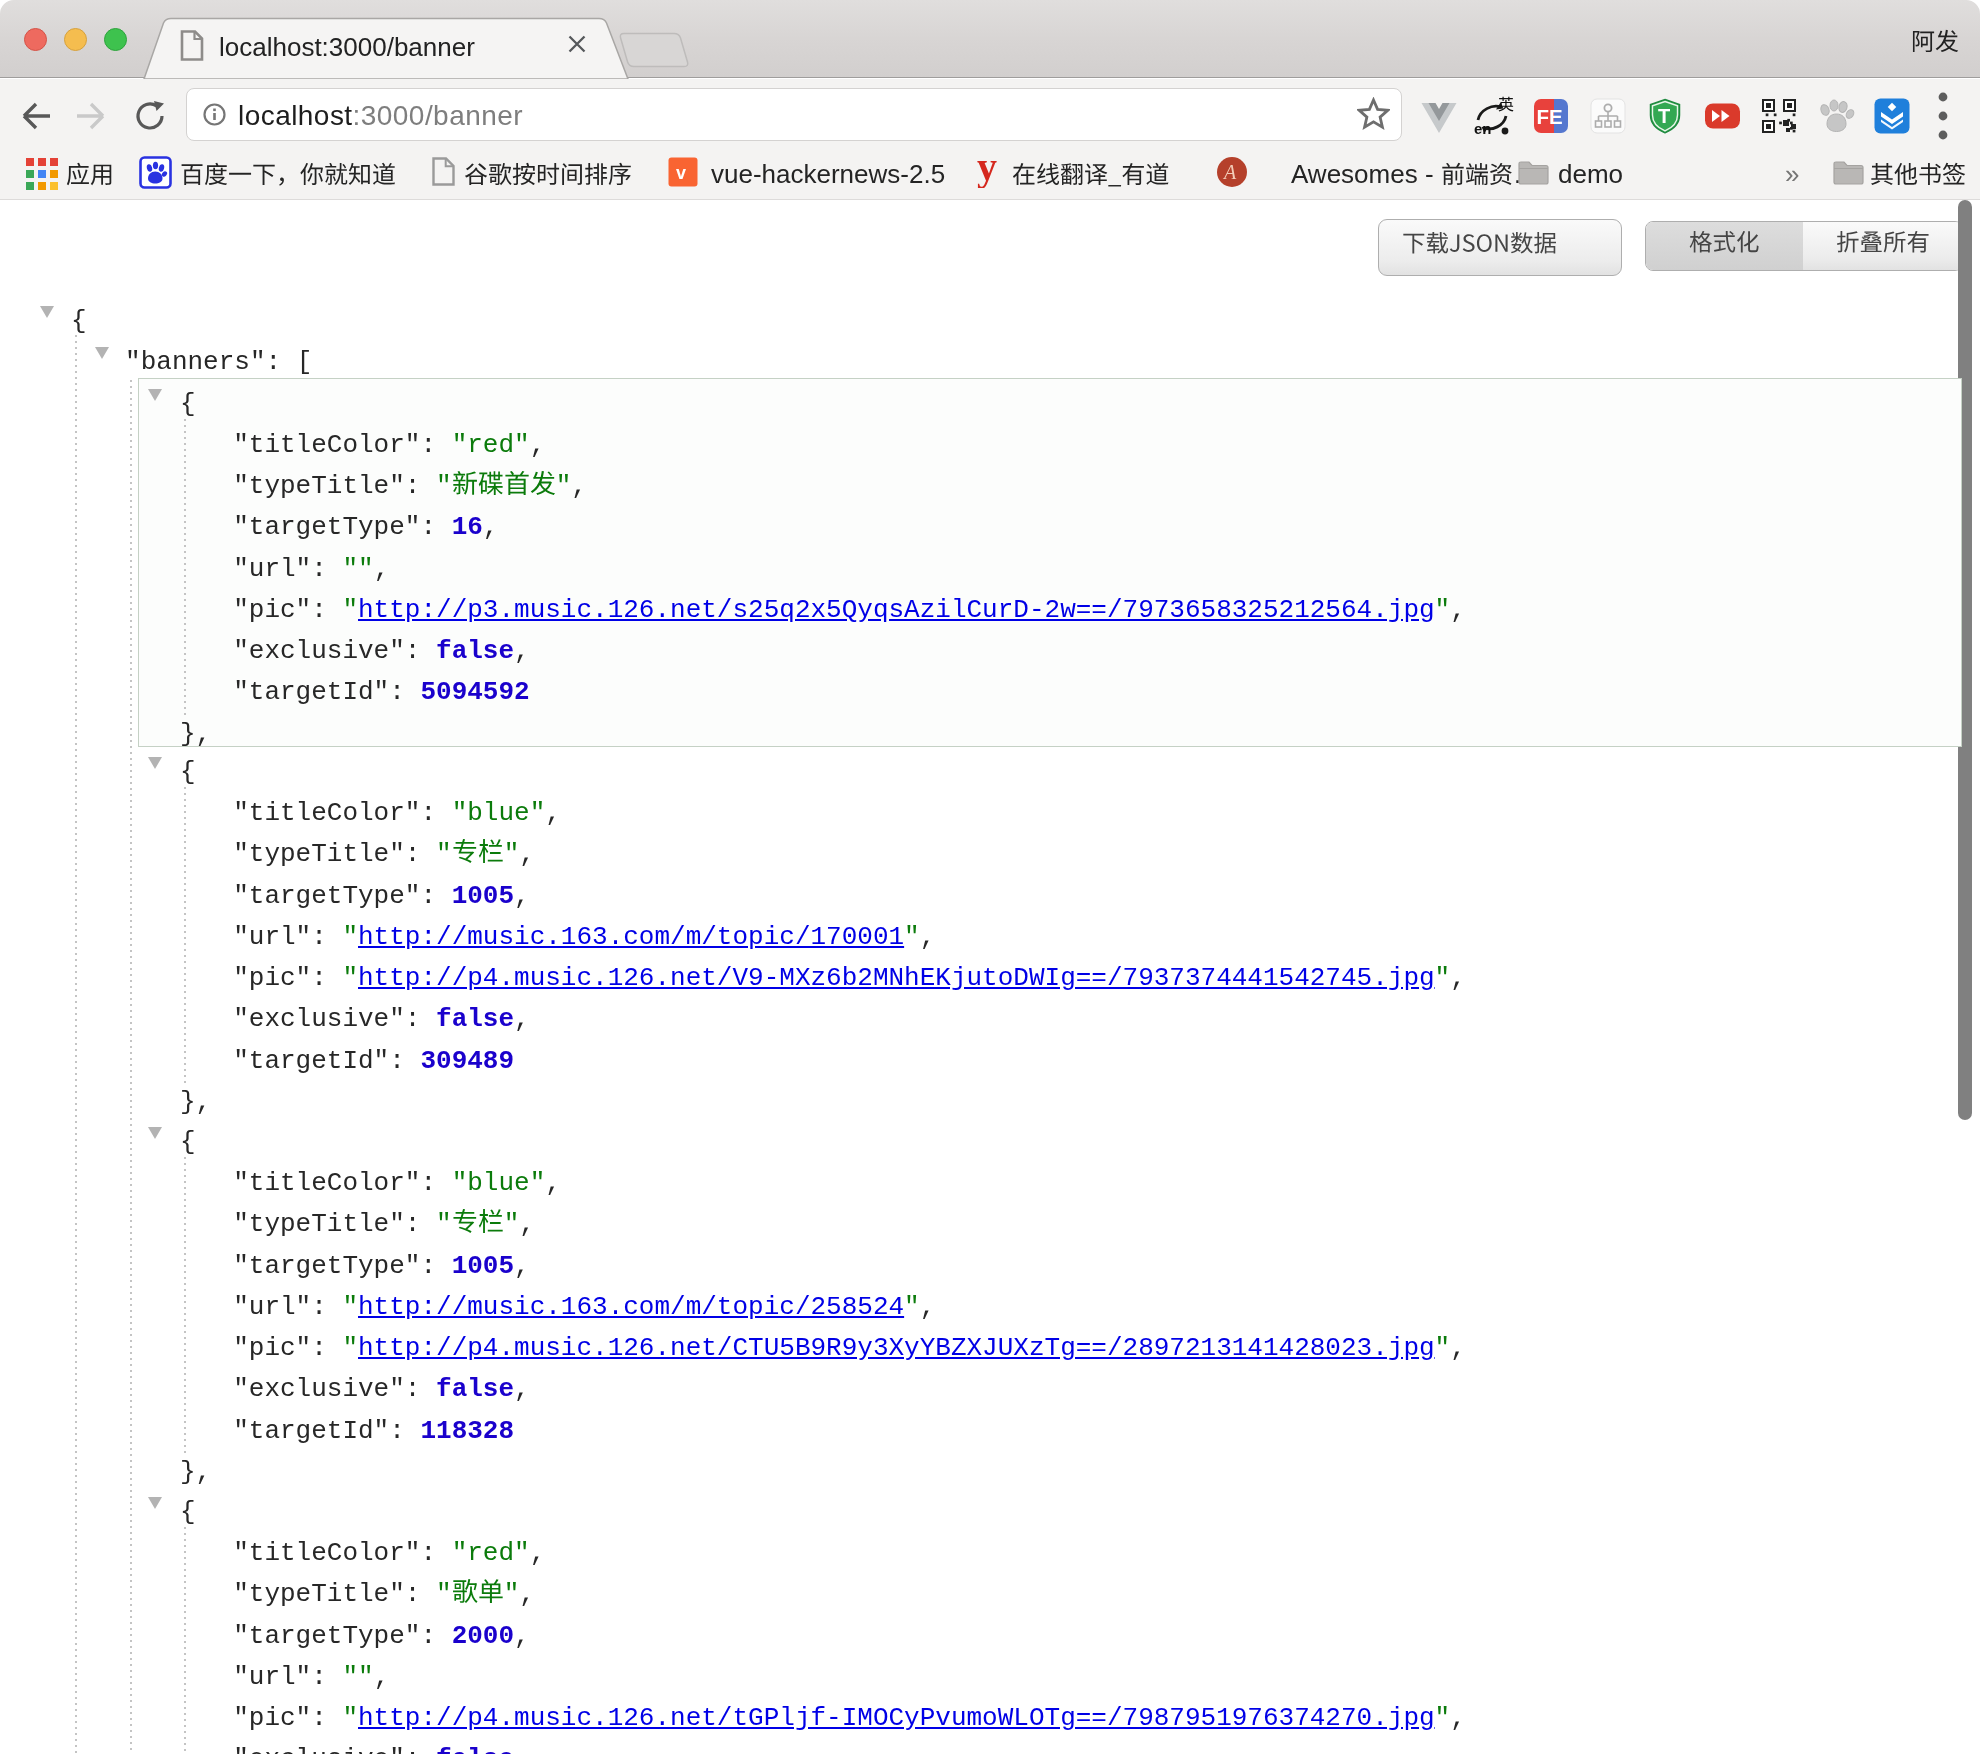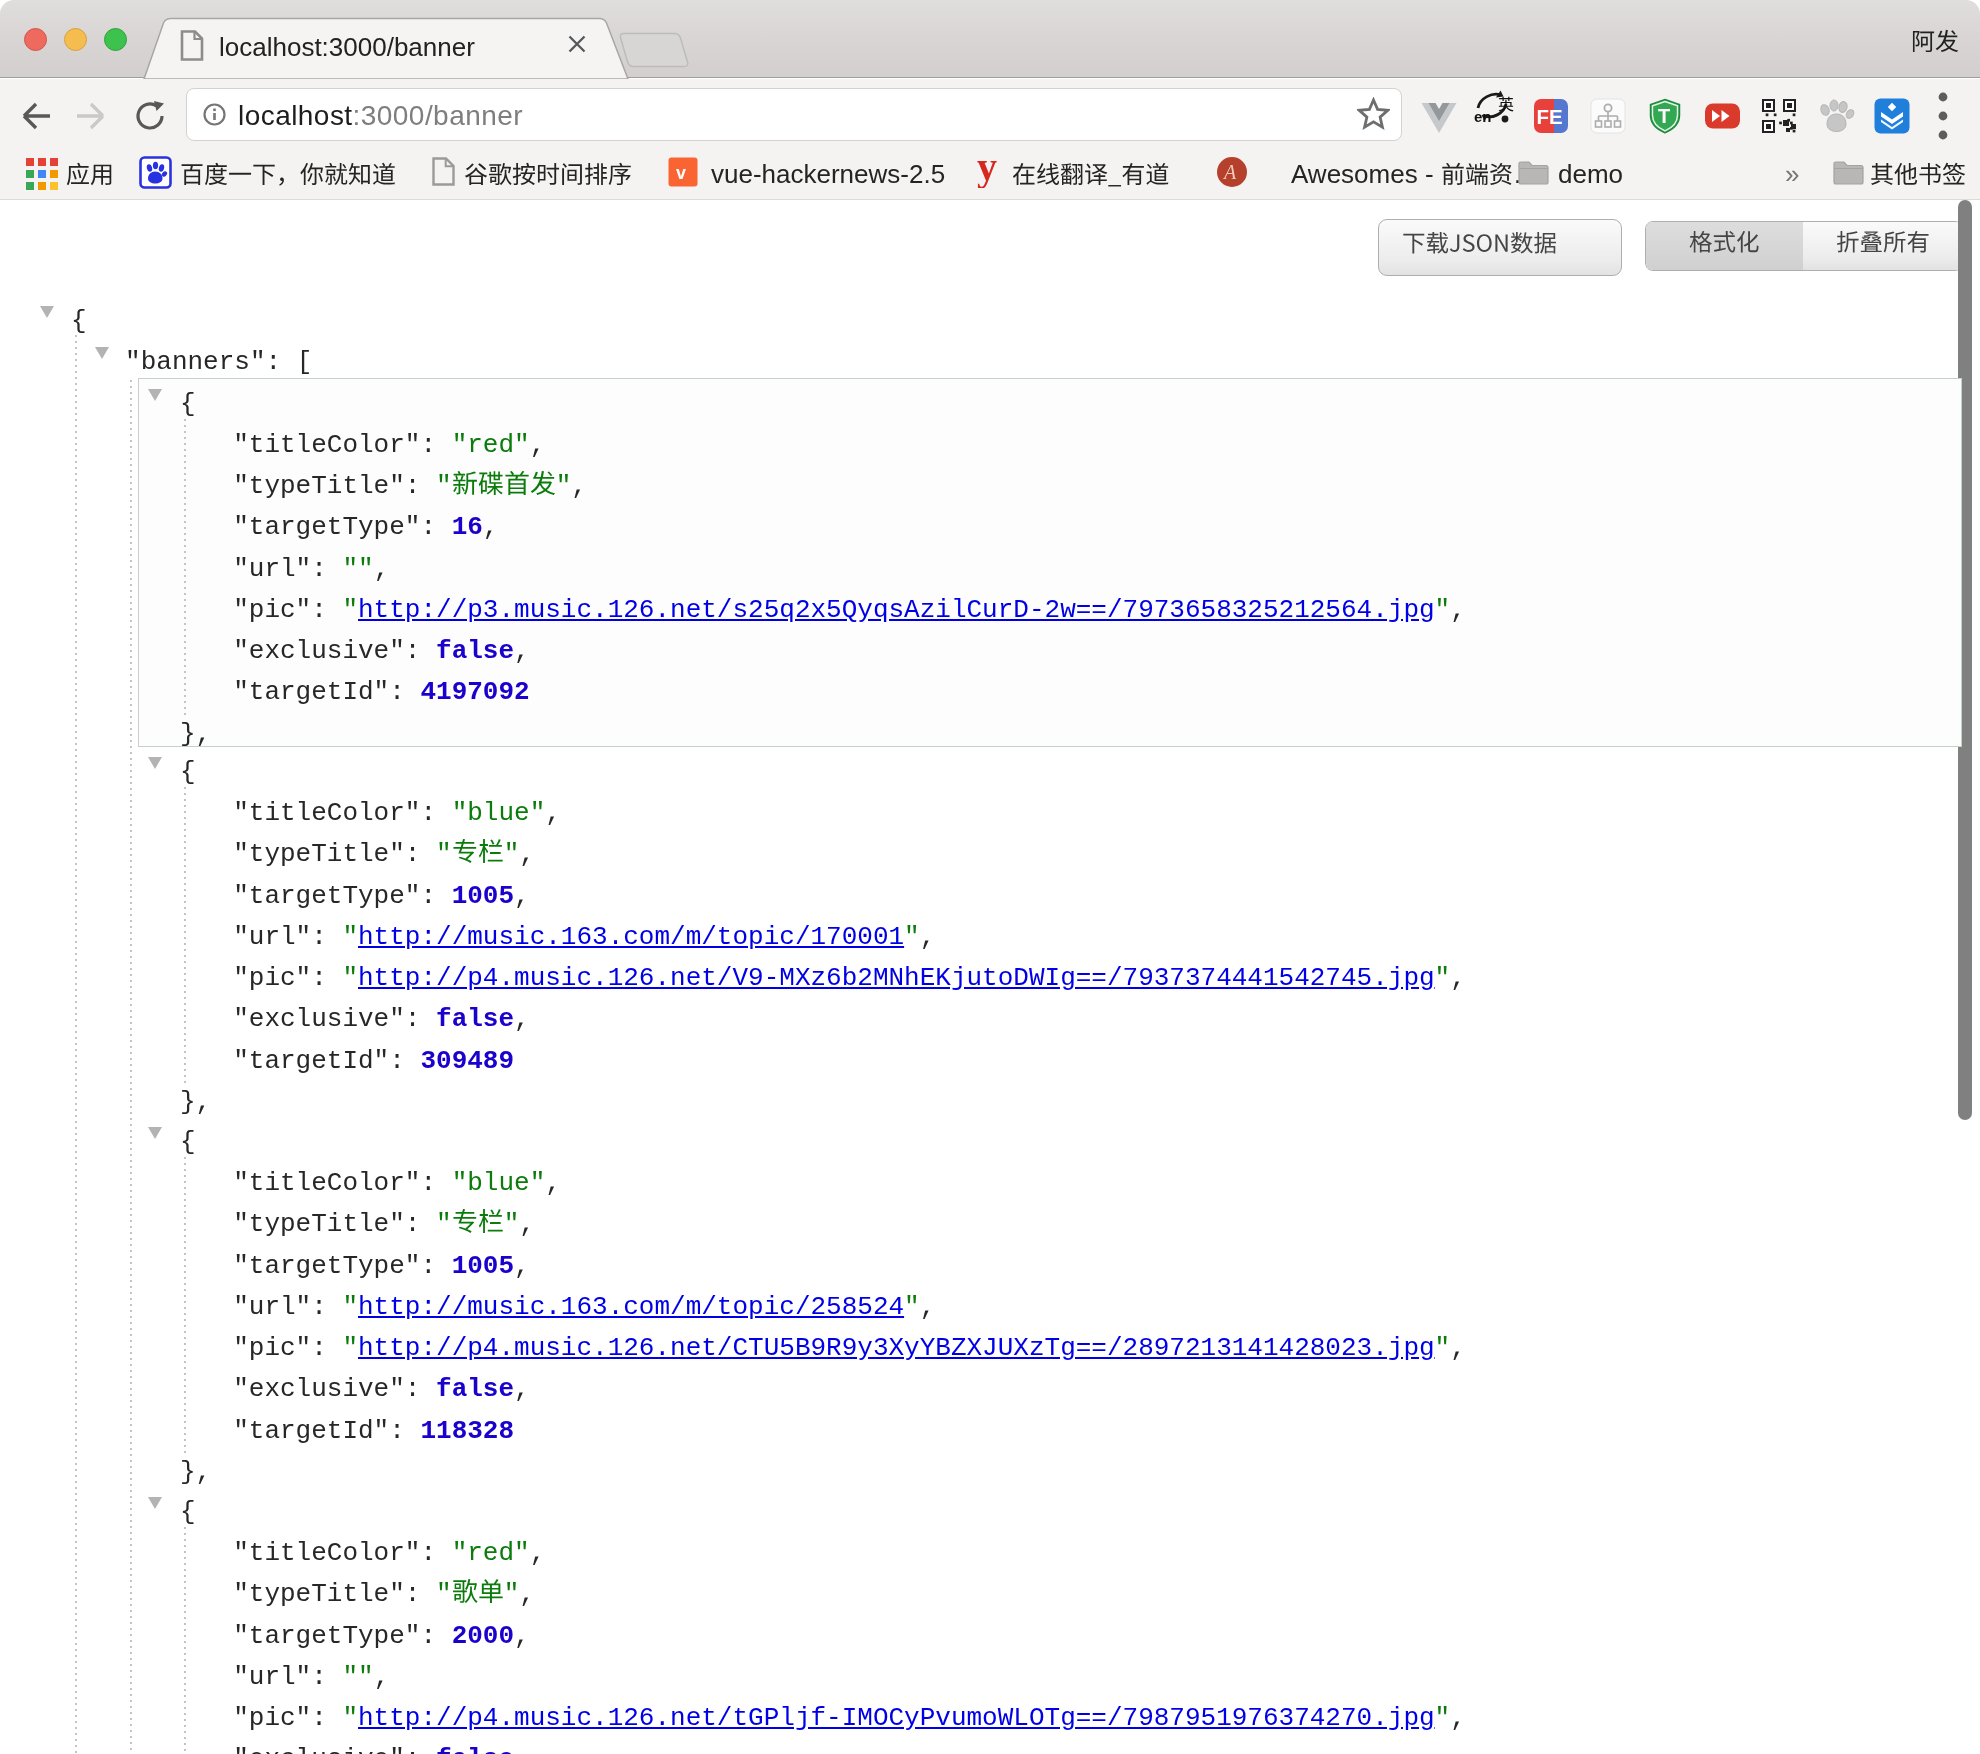--- a/index.html
+++ b/index.html
@@ -66,21 +66,21 @@
 <rect x="10.2" y="5.5" width="2.6" height="2.6" fill="#767676"></rect>
   </svg>
 <div class="abs" style="left:238px;top:100px;font-size:28px;letter-spacing:0.45px;color:#1d1d1d">localhost<span style="color:#7e7e7e">:3000/banner</span></div>
 <svg class="abs" style="left:1357px;top:97px" width="33" height="33" viewBox="0 0 33 33">
 <path d="M16.5,3 L20.6,12.4 L30.8,13.3 L23.1,20.1 L25.4,30.1 L16.5,24.8 L7.6,30.1 L9.9,20.1 L2.2,13.3 L12.4,12.4 Z" fill="none" stroke="#6e6e6e" stroke-width="2.8"></path>
   </svg>
 <div class="abs" style="left:1420px;top:98px"><svg width="38" height="38" viewBox="0 0 38 38">
 <path d="M1.5,5 L19,35 L36.5,5 L28.5,5 L19,21.5 L9.5,5 Z" fill="#c6c9cb"></path>
 <path d="M8.5,5 L19,23 L29.5,5 L22.5,5 L19,11.1 L15.5,5 Z" fill="#94989b"></path>
     </svg></div>
-<div class="abs" style="left:1472px;top:86px"><svg width="40" height="40" viewBox="0 0 40 40">
+<div class="abs" style="left:1472px;top:98px"><svg width="40" height="40" viewBox="0 0 40 40">
 <path d="M6,22 C8,12 20,6 29,9" fill="none" stroke="#1a1a1a" stroke-width="2.8"></path>
 <path d="M31.5,10.5 L24,11.5 L28.5,4.5 Z" fill="#1a1a1a"></path>
 <path d="M34,18 C32,28 20,33 12,30" fill="none" stroke="#1a1a1a" stroke-width="2.8"></path>
 <path d="M9.5,29 L17,28 L12.5,35 Z" fill="#1a1a1a"></path>
 <text x="2" y="36" font-size="15" font-weight="bold" fill="#111" font-family="Liberation Sans">en</text>
 <text x="24" y="14" font-size="15" font-weight="bold" fill="#111" font-family="Liberation Sans"></text>
 <circle cx="33" cy="33" r="3.4" fill="#1a1a1a"></circle>
     </svg></div>
 <div class="abs" style="left:1498px;top:96px"><svg style="display:inline-block;vertical-align:-2.88px;" width="16.0" height="17.0" viewBox="0 0 16.0 17.0">
       <g fill="#111">
@@ -309,21 +309,21 @@
         <path transform="translate(0.00,22.88) scale(0.026000,-0.026000)" d="M360 213C390 163 426 95 442 51L495 83C480 125 444 190 411 240ZM135 235C115 174 82 112 41 68C56 59 82 40 94 30C133 77 173 150 196 220ZM553 744V400C553 267 545 95 460 -25C476 -34 506 -57 518 -71C610 59 623 256 623 400V432H775V-75H848V432H958V502H623V694C729 710 843 736 927 767L866 822C794 792 665 762 553 744ZM214 827C230 799 246 765 258 735H61V672H503V735H336C323 768 301 811 282 844ZM377 667C365 621 342 553 323 507H46V443H251V339H50V273H251V18C251 8 249 5 239 5C228 4 197 4 162 5C172 -13 182 -41 184 -59C233 -59 267 -58 290 -47C313 -36 320 -18 320 17V273H507V339H320V443H519V507H391C410 549 429 603 447 652ZM126 651C146 606 161 546 165 507L230 525C225 563 208 622 187 665Z"></path>
         <path transform="translate(26.00,22.88) scale(0.026000,-0.026000)" d="M51 787V718H173C145 565 100 423 29 328C41 308 58 266 63 247C81 271 98 297 114 325V-34H178V46H340V479H182C208 554 229 635 245 718H358V787ZM178 411H275V113H178ZM437 812V693H360V632H437V352H609V264H367V200H570C512 115 418 35 328 -6C345 -19 365 -45 377 -62C461 -16 549 65 609 154V-79H680V155C738 70 823 -11 902 -53C914 -35 935 -10 952 3C865 42 771 120 715 200H948V264H680V352H913V413H503V632H602V485H842V632H943V693H842V822H778V693H664V828H602V693H503V812ZM778 632V540H664V632Z"></path>
         <path transform="translate(52.00,22.88) scale(0.026000,-0.026000)" d="M243 312H755V210H243ZM243 373V472H755V373ZM243 150H755V44H243ZM228 815C259 782 294 736 313 702H54V632H456C450 602 442 568 433 539H168V-80H243V-23H755V-80H833V539H512L546 632H949V702H696C725 737 757 779 785 820L702 842C681 800 643 742 611 702H345L389 725C370 758 331 808 294 844Z"></path>
         <path transform="translate(78.00,22.88) scale(0.026000,-0.026000)" d="M673 790C716 744 773 680 801 642L860 683C832 719 774 781 731 826ZM144 523C154 534 188 540 251 540H391C325 332 214 168 30 57C49 44 76 15 86 -1C216 79 311 181 381 305C421 230 471 165 531 110C445 49 344 7 240 -18C254 -34 272 -62 280 -82C392 -51 498 -5 589 61C680 -6 789 -54 917 -83C928 -62 948 -32 964 -16C842 7 736 50 648 108C735 185 803 285 844 413L793 437L779 433H441C454 467 467 503 477 540H930L931 612H497C513 681 526 753 537 830L453 844C443 762 429 685 411 612H229C257 665 285 732 303 797L223 812C206 735 167 654 156 634C144 612 133 597 119 594C128 576 140 539 144 523ZM588 154C520 212 466 281 427 361H742C706 279 652 211 588 154Z"></path>
       </g>
     </svg><span class="s">"</span>,</div>
 <div class="jl" style="top:507.30px;left:233.2px">"targetType": <span class="n">16</span>,</div>
 <div class="jl" style="top:548.55px;left:233.2px">"url": <span class="s">""</span>,</div>
 <div class="jl" style="top:589.80px;left:233.2px">"pic": <span class="s">"</span><a class="lk">http://p3.music.126.net/s25q2x5QyqsAzilCurD-2w==/7973658325212564.jpg</a><span class="s">"</span>,</div>
 <div class="jl" style="top:631.05px;left:233.2px">"exclusive": <span class="n">false</span>,</div>
-<div class="jl" style="top:672.30px;left:233.2px">"targetId": <span class="n">4197092</span></div>
+<div class="jl" style="top:672.30px;left:233.2px">"targetId": <span class="n">5094592</span></div>
 <div class="jl" style="top:713.55px;left:180.0px">},</div>
 <div class="guide" style="left:184.2px;top:418.55px;height:297.00px"></div>
 <div class="jl" style="top:751.95px;left:180.0px">{</div>
 <div class="tri" style="left:147.8px;top:757.45px"></div>
 <div class="jl" style="top:793.20px;left:233.2px">"titleColor": <span class="s">"blue"</span>,</div>
 <div class="jl" style="top:834.45px;left:233.2px">"typeTitle": <span class="s">"</span><svg style="display:inline-block;vertical-align:-4.50px;" width="52.0" height="27.6" viewBox="0 0 52.0 27.6">
       <g fill="#0b7b0b">
         <path transform="translate(0.00,22.88) scale(0.026000,-0.026000)" d="M425 842 393 728H137V657H372L335 538H56V465H311C288 397 266 334 246 283H712C655 225 582 153 515 91C442 118 366 143 300 161L257 106C411 60 609 -21 708 -81L753 -17C711 8 654 35 590 61C682 150 784 249 856 324L799 358L786 353H350L388 465H929V538H412L450 657H857V728H471L502 832Z"></path>
         <path transform="translate(26.00,22.88) scale(0.026000,-0.026000)" d="M474 797C511 743 550 671 566 625L630 657C613 702 572 772 534 825ZM460 339V267H872V339ZM377 46V-26H950V46ZM196 840V647H66V577H193C161 440 98 281 33 197C47 179 65 146 73 124C118 189 162 291 196 399V-79H267V447C297 394 332 331 347 297L397 357C379 388 294 514 267 548V577H382V647H267V840ZM419 614V543H918V614H771C806 671 845 745 876 810L802 833C777 767 733 674 695 614Z"></path>
       </g>

